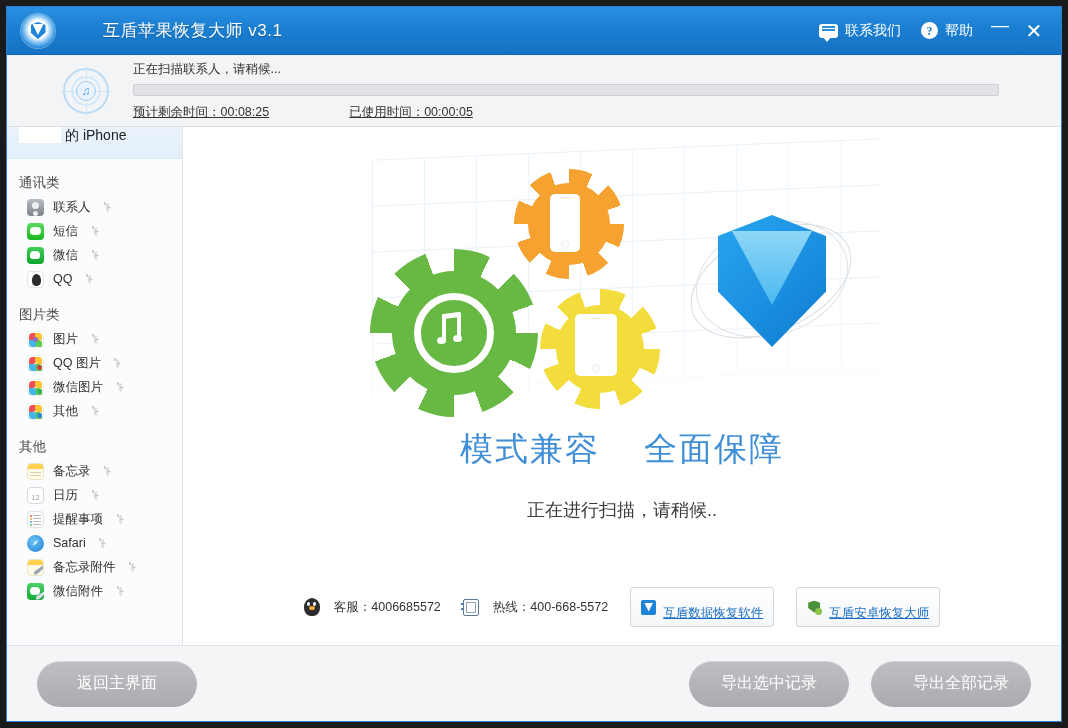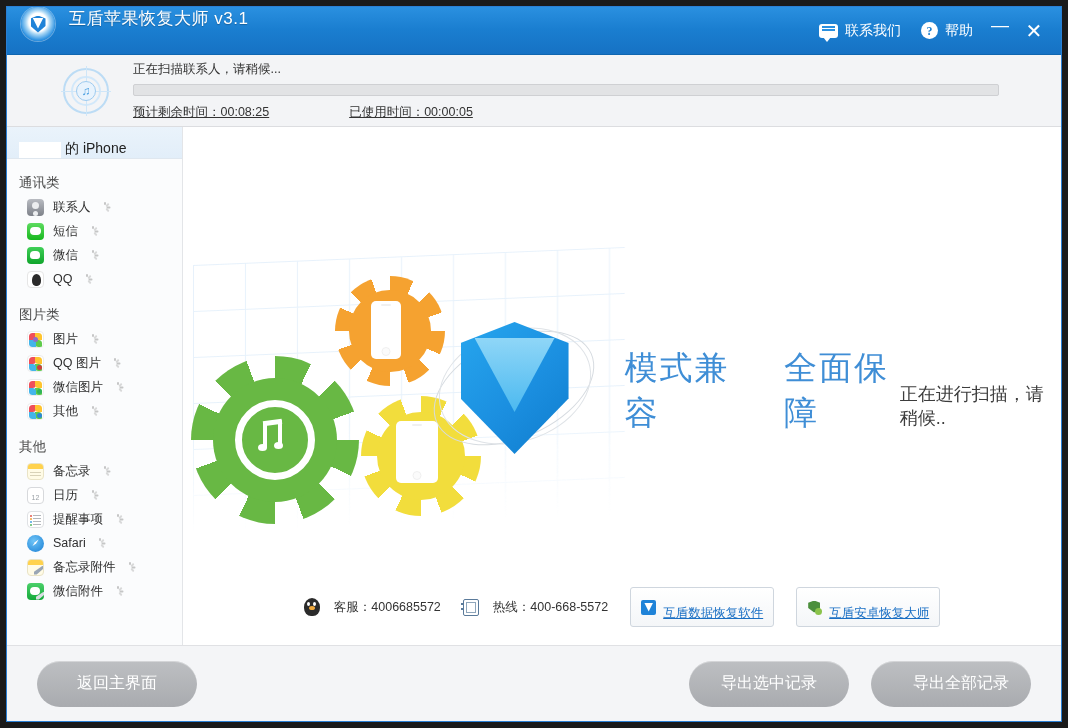--- a/index.html
+++ b/index.html
@@ -15,23 +15,24 @@
     background: #f7f8fa;
     border: 1px solid #2a7fd4;
     display: flex; flex-direction: column;
     overflow: hidden;
   }
 
   
   .titlebar {
     height: 48px; flex: 0 0 48px;
     background: linear-gradient(180deg, #2a90e0 0%, #1a7ed0 48%, #1672c4 100%);
-    display: flex; align-items: flex-start;
+    display: flex; align-items: center;
     position: relative;
     border-bottom: 1px solid #0f66b0;
+    gap: 34px;
   }
   .logo {
     width: 34px; height: 34px; margin-left: 14px;
     border-radius: 50%;
     background: radial-gradient(circle at 50% 45%, #ffffff 0%, #ffffff 36%, #a8d6f5 48%, #2f93e2 70%, #1b6fb8 100%);
     display: flex; align-items: center; justify-content: center;
     box-shadow: 0 0 0 1px rgba(255,255,255,.35);
   }
   .logo .shield {
     width: 15px; height: 17px;
@@ -131,21 +132,21 @@
   
   .body { flex: 1; display: flex; min-height: 0; background:#ffffff; }
 
   .sidebar {
     width: 176px; flex: 0 0 176px;
     background: #fbfcfd;
     border-right: 1px solid #e3e5e8;
     overflow: hidden;
   }
   .device {
-    height: 32px; display:flex; align-items:flex-end;
+    height: 32px; display:flex; align-items:flex-start;
     background: linear-gradient(180deg,#eaf3fb 0%, #e2eef9 100%);
     border-bottom: 1px solid #dfe7ef;
     padding-left: 12px; font-size: 14px; color:#222222;
     cursor: pointer;
   }
   .device .redact {
     display:inline-block; width:42px; height:16px; background:#ffffff;
     margin-right: 4px; vertical-align: middle;
   }
   .group-title {
@@ -205,21 +206,21 @@
   .ic-noteatt::after{ content:""; position:absolute; right:0px; bottom:0px; width:9px;height:9px;background:#9aa6b5;
     clip-path: polygon(100% 0%, 100% 40%, 30% 100%, 0% 100%, 0% 70%); }
   .ic-wxatt { background: linear-gradient(180deg,#4bd06a,#14a93a); }
   .ic-wxatt::after{ content:""; position:absolute; left:3px; top:4px; width:10px;height:8px;border-radius:4px;background:#ffffff; }
   .ic-wxatt::before{ content:""; position:absolute; right:0; bottom:0; width:8px;height:8px;background:#d9dde2;
     clip-path: polygon(100% 0%, 100% 45%, 35% 100%, 0% 100%, 0% 65%); z-index:2; }
 
   
   .content {
     flex: 1; min-width: 0; background:#ffffff;
-    display:flex; flex-direction: row; align-items:center;
+    display:flex; flex-direction: column; align-items:center;
     position: relative; padding-top: 14px;
   }
   .hero { width: 520px; height: 290px; position: relative; }
   .hero .grid {
     position:absolute; inset: 8px 0 14px 10px;
     background-image:
       linear-gradient(to right, #e6f1fb 1px, transparent 1px),
       linear-gradient(to bottom, #e6f1fb 1px, transparent 1px);
     background-size: 52px 46px;
     transform: perspective(600px) rotateY(0deg) skewY(-2.4deg);

